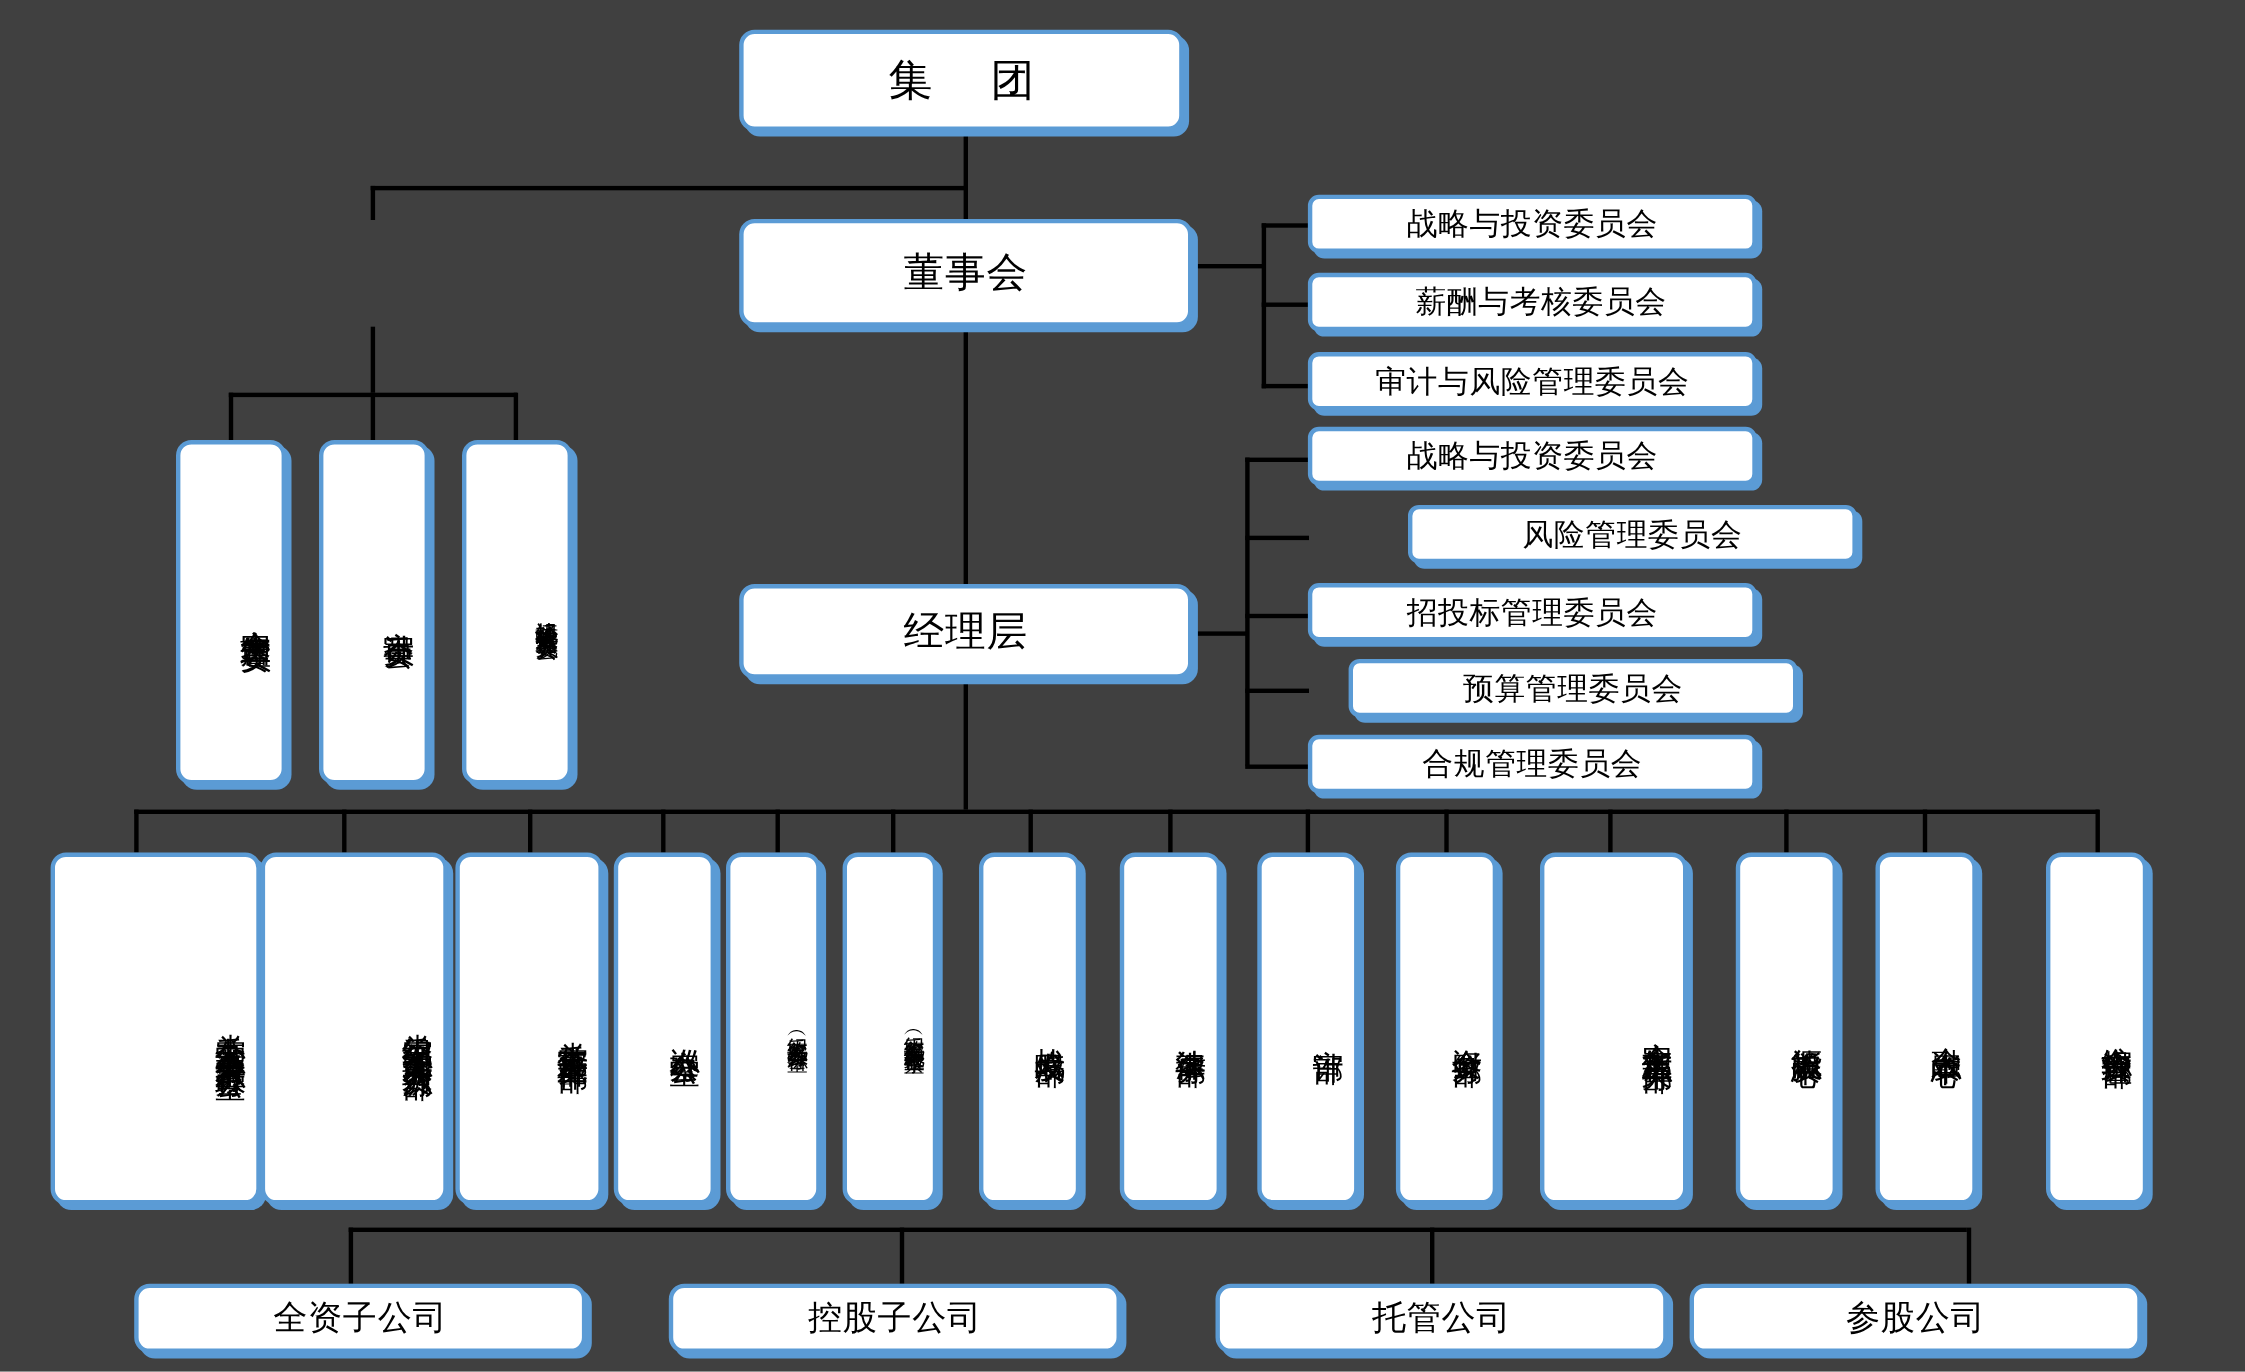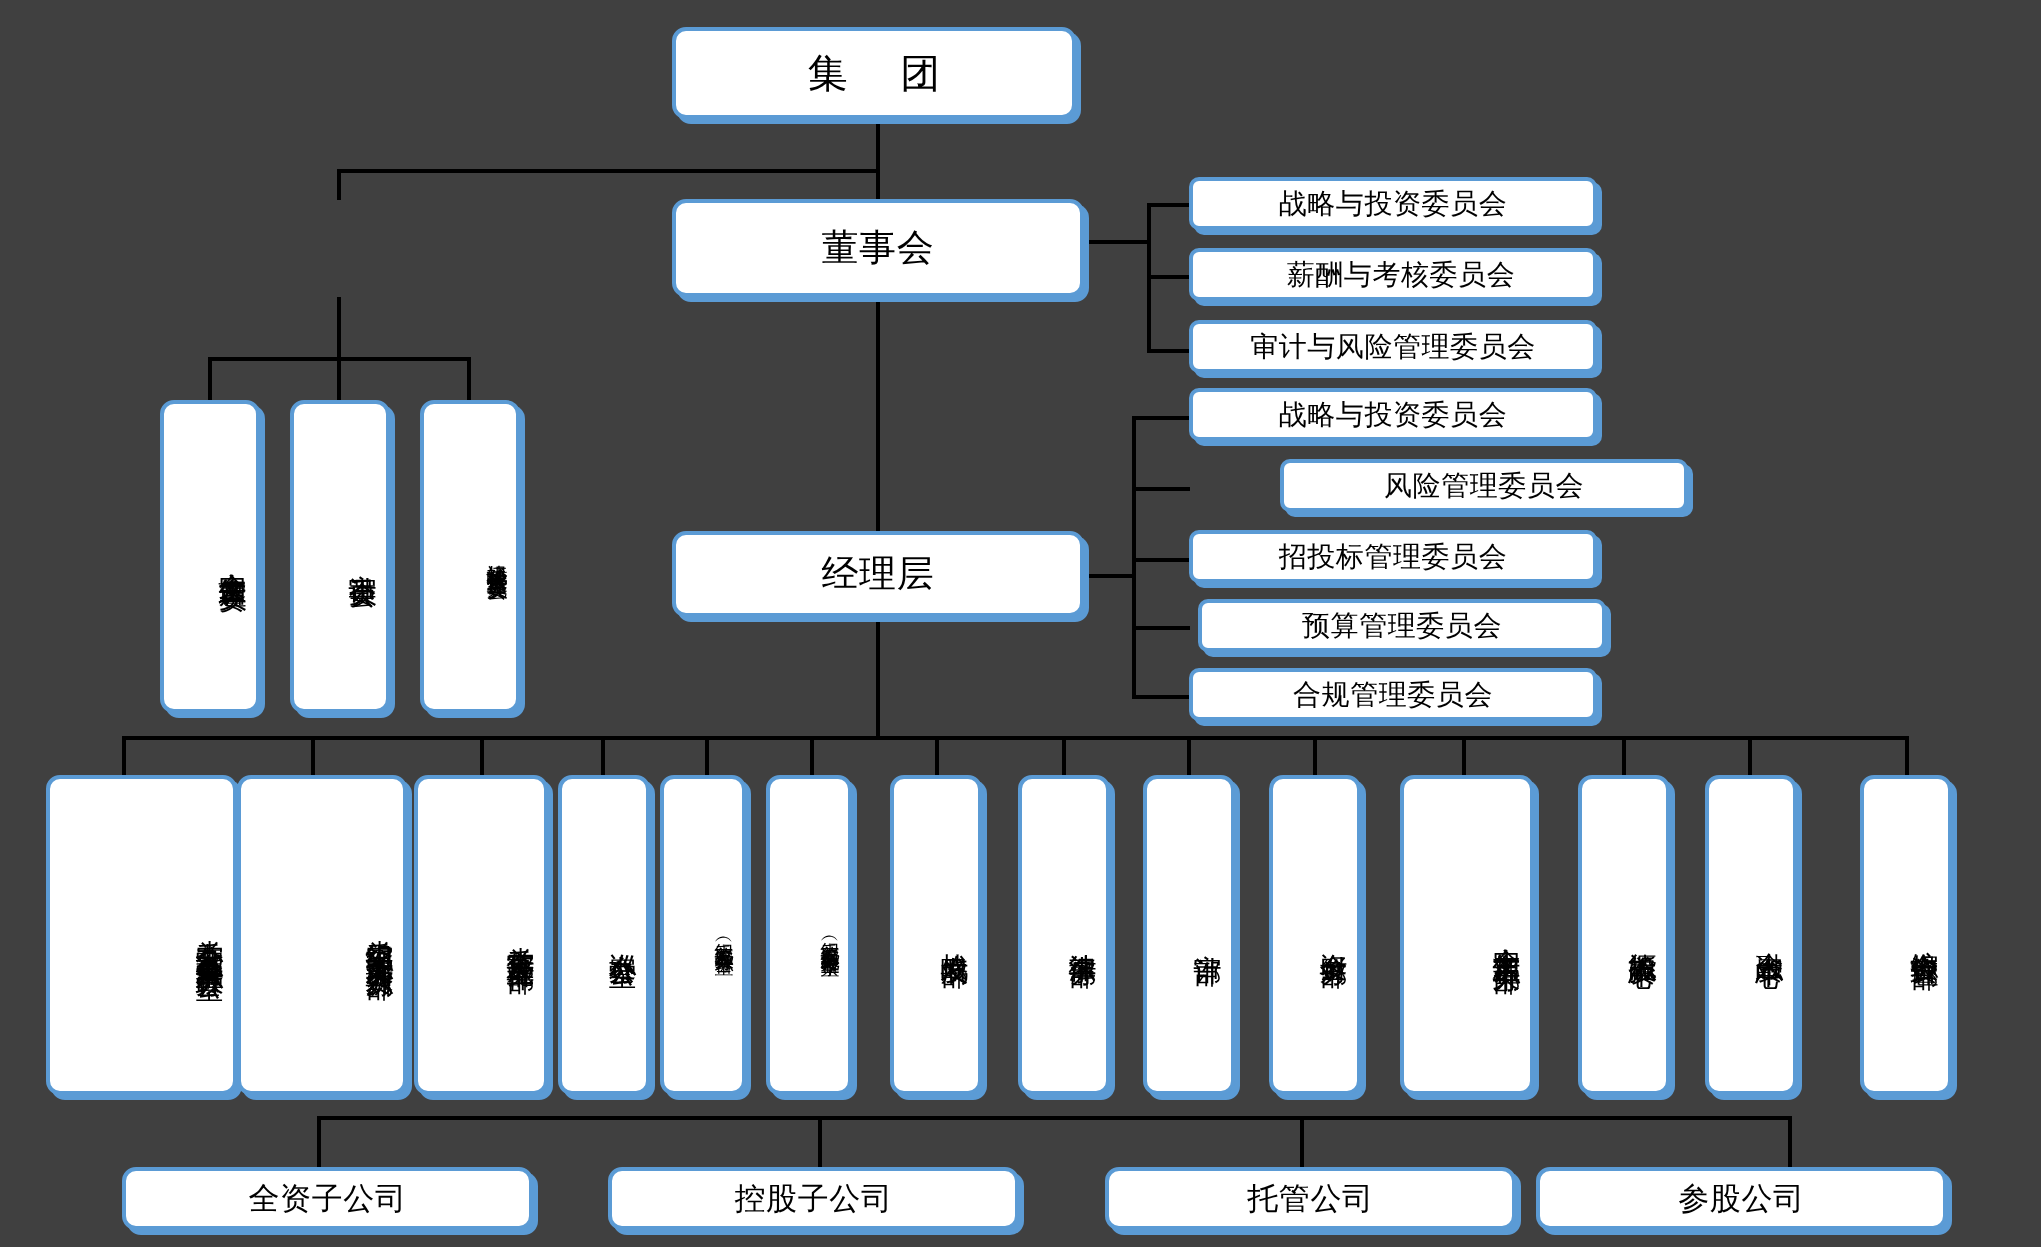--- a/index.html
+++ b/index.html
@@ -155,21 +155,21 @@
 
   <div class="node h-node cmt flat" style="left:1189px;top:177px;width:408px;height:53px;">战略与投资委员会</div>
   <div class="node h-node cmt flat" style="left:1189px;top:248px;width:408px;height:53px;padding-left:16px;">薪酬与考核委员会</div>
   <div class="node h-node cmt flat" style="left:1189px;top:320px;width:408px;height:53px;">审计与风险管理委员会</div>
 
   <div class="node h-node mid" style="left:672px;top:531px;width:412px;height:86px;">经理层</div>
 
   <div class="node h-node cmt flat" style="left:1189px;top:388px;width:408px;height:53px;">战略与投资委员会</div>
   <div class="node h-node cmt flat" style="left:1256px;top:459px;width:408px;height:53px;margin-left:24px;">风险管理委员会</div>
   <div class="node h-node cmt flat" style="left:1189px;top:530px;width:408px;height:53px;">招投标管理委员会</div>
-  <div class="node h-node cmt flat" style="left:1198px;top:599px;width:408px;height:53px;">预算管理委员会</div>
+  <div class="node h-node cmt flat" style="left:1226px;top:599px;width:408px;height:53px;">预算管理委员会</div>
   <div class="node h-node cmt flat" style="left:1189px;top:668px;width:408px;height:53px;">合规管理委员会</div>
 
   <div class="node v-node" style="left:46px;top:775px;width:191px;height:320px;">
     <div class="stack">
       <div class="col">行政办公室</div>
       <div class="col">董事会办公室</div>
       <div class="col">党委办公室</div>
     </div>
   </div>
 

